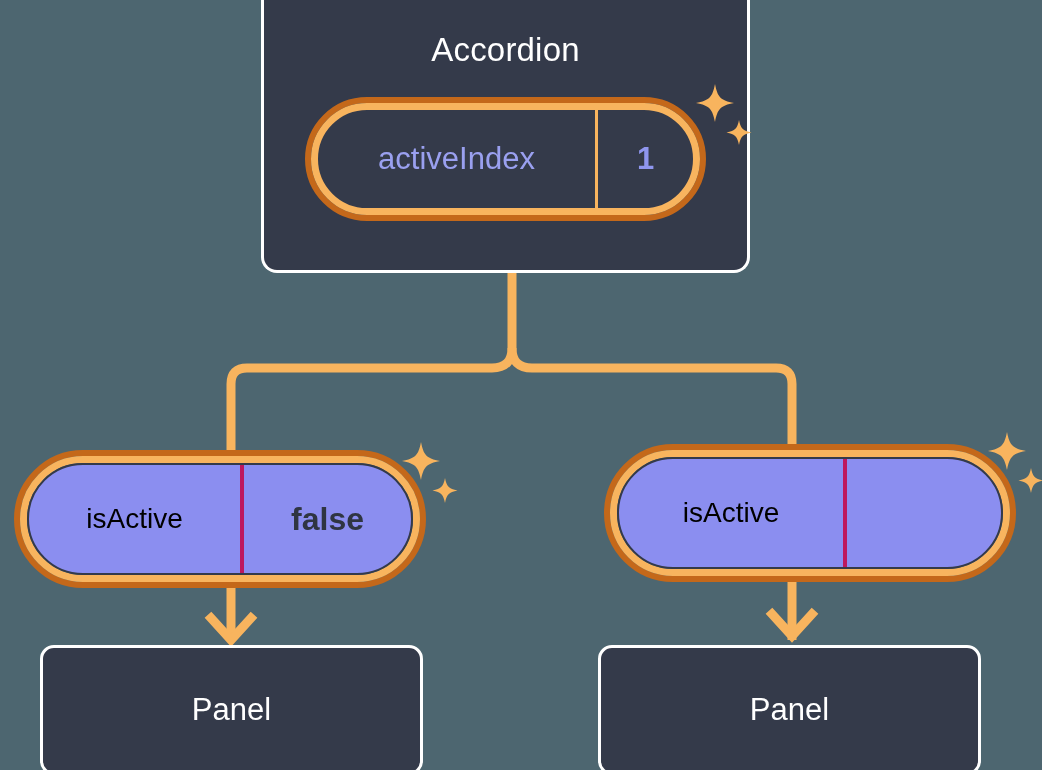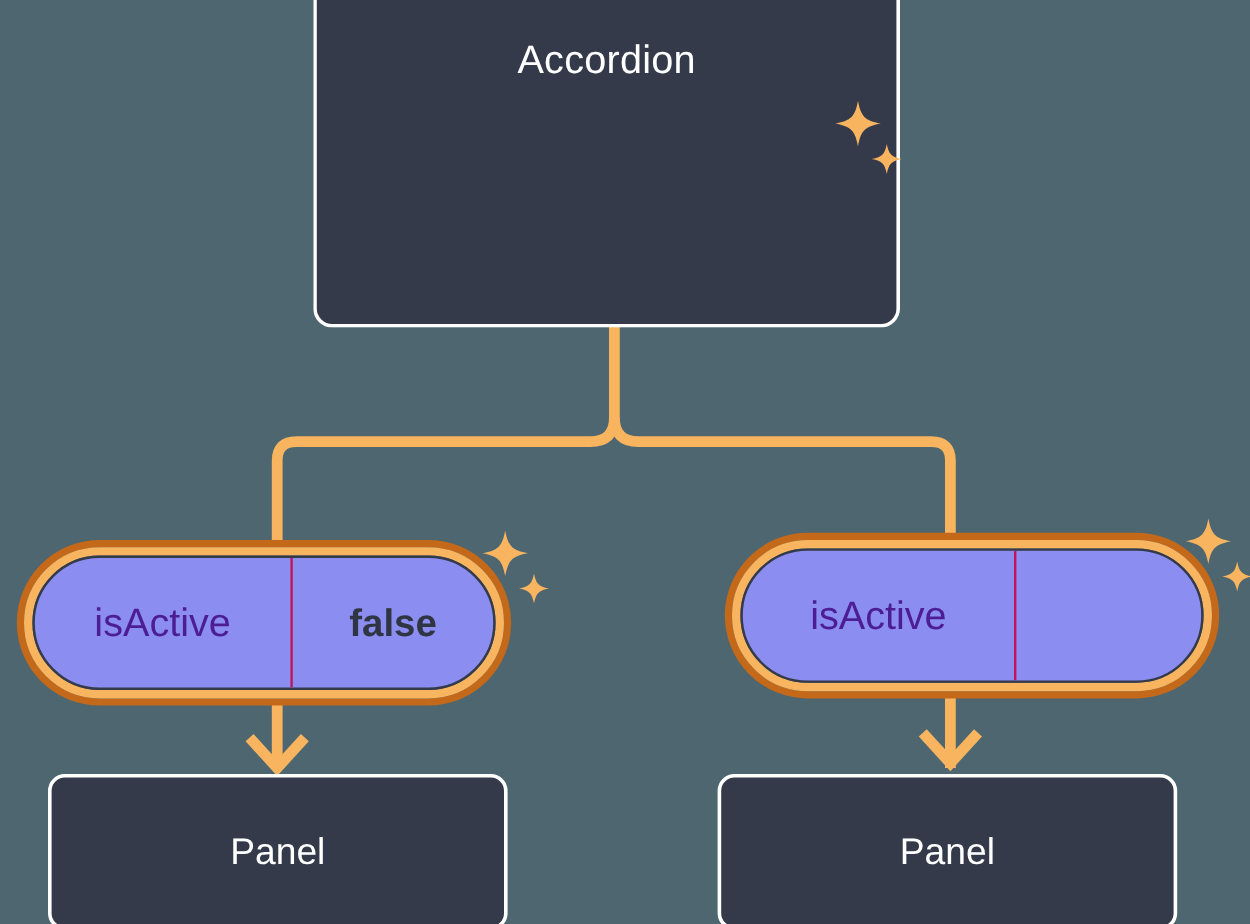--- a/index.html
+++ b/index.html
@@ -119,23 +119,23 @@
   }
 
   
   .state-pill { width: 412px; height: 138px; }
   .state-pill .pill-body {
     background: #8b8ef0;
     border: 2px solid #343a4a;
   }
   .state-pill .pill-key {
     flex: 0 0 215px;
-    color: #4c1d95;
-    font-size: 33px;
-    border-right: 2px solid #be185d;
+    color: #000000;
+    font-size: 28px;
+    border-right: 4px solid #be185d;
   }
   .state-pill .pill-val {
     flex: 1 1 auto;
     color: #2f3542;
     font-size: 32px;
   }
   #state-pill-left  { left: 14px;  top: 450px; }
   #state-pill-right { left: 604px; top: 444px; }
   #state-pill-right .pill-key { flex: 0 0 228px; }
 
@@ -183,20 +183,28 @@
     <g fill="none" stroke="#f8b45e" stroke-width="9" stroke-linecap="square">
       <polyline points="211,618 231,640 251,618"></polyline>
       <polyline points="772,614 792,636 812,614"></polyline>
     </g>
   </svg>
 
   <div class="card" id="accordion-card">
     <div class="card-title" id="accordion-title">Accordion</div>
   </div>
 
+  <div class="pill" id="active-index-pill">
+    <div class="pill-ring" style="left:0;top:0;right:0;bottom:0;"></div>
+    <div class="pill-ring-inner"></div>
+    <div class="pill-body">
+      <div class="pill-cell pill-key">activeIndex</div>
+      <div class="pill-cell pill-val">1</div>
+    </div>
+  </div>
 
   <div class="sparkle-group" id="sparkles-accordion">
     <svg width="70" height="74" viewBox="0 0 70 74" xmlns="http://www.w3.org/2000/svg">
       <path fill="#f8b45e" d="M25,0 C27.5,13 30.5,16.5 44,19 C30.5,21.5 27.5,25 25,38 C22.5,25 19.5,21.5 6,19 C19.5,16.5 22.5,13 25,0 Z"></path>
       <path fill="#f8b45e" d="M49,36 C50.7,44.5 52.7,46.8 61.5,48.5 C52.7,50.2 50.7,52.5 49,61 C47.3,52.5 45.3,50.2 36.5,48.5 C45.3,46.8 47.3,44.5 49,36 Z"></path>
     </svg>
   </div>
 
   <div class="pill state-pill" id="state-pill-left">
     <div class="pill-ring" style="left:0;top:0;right:0;bottom:0;"></div>

